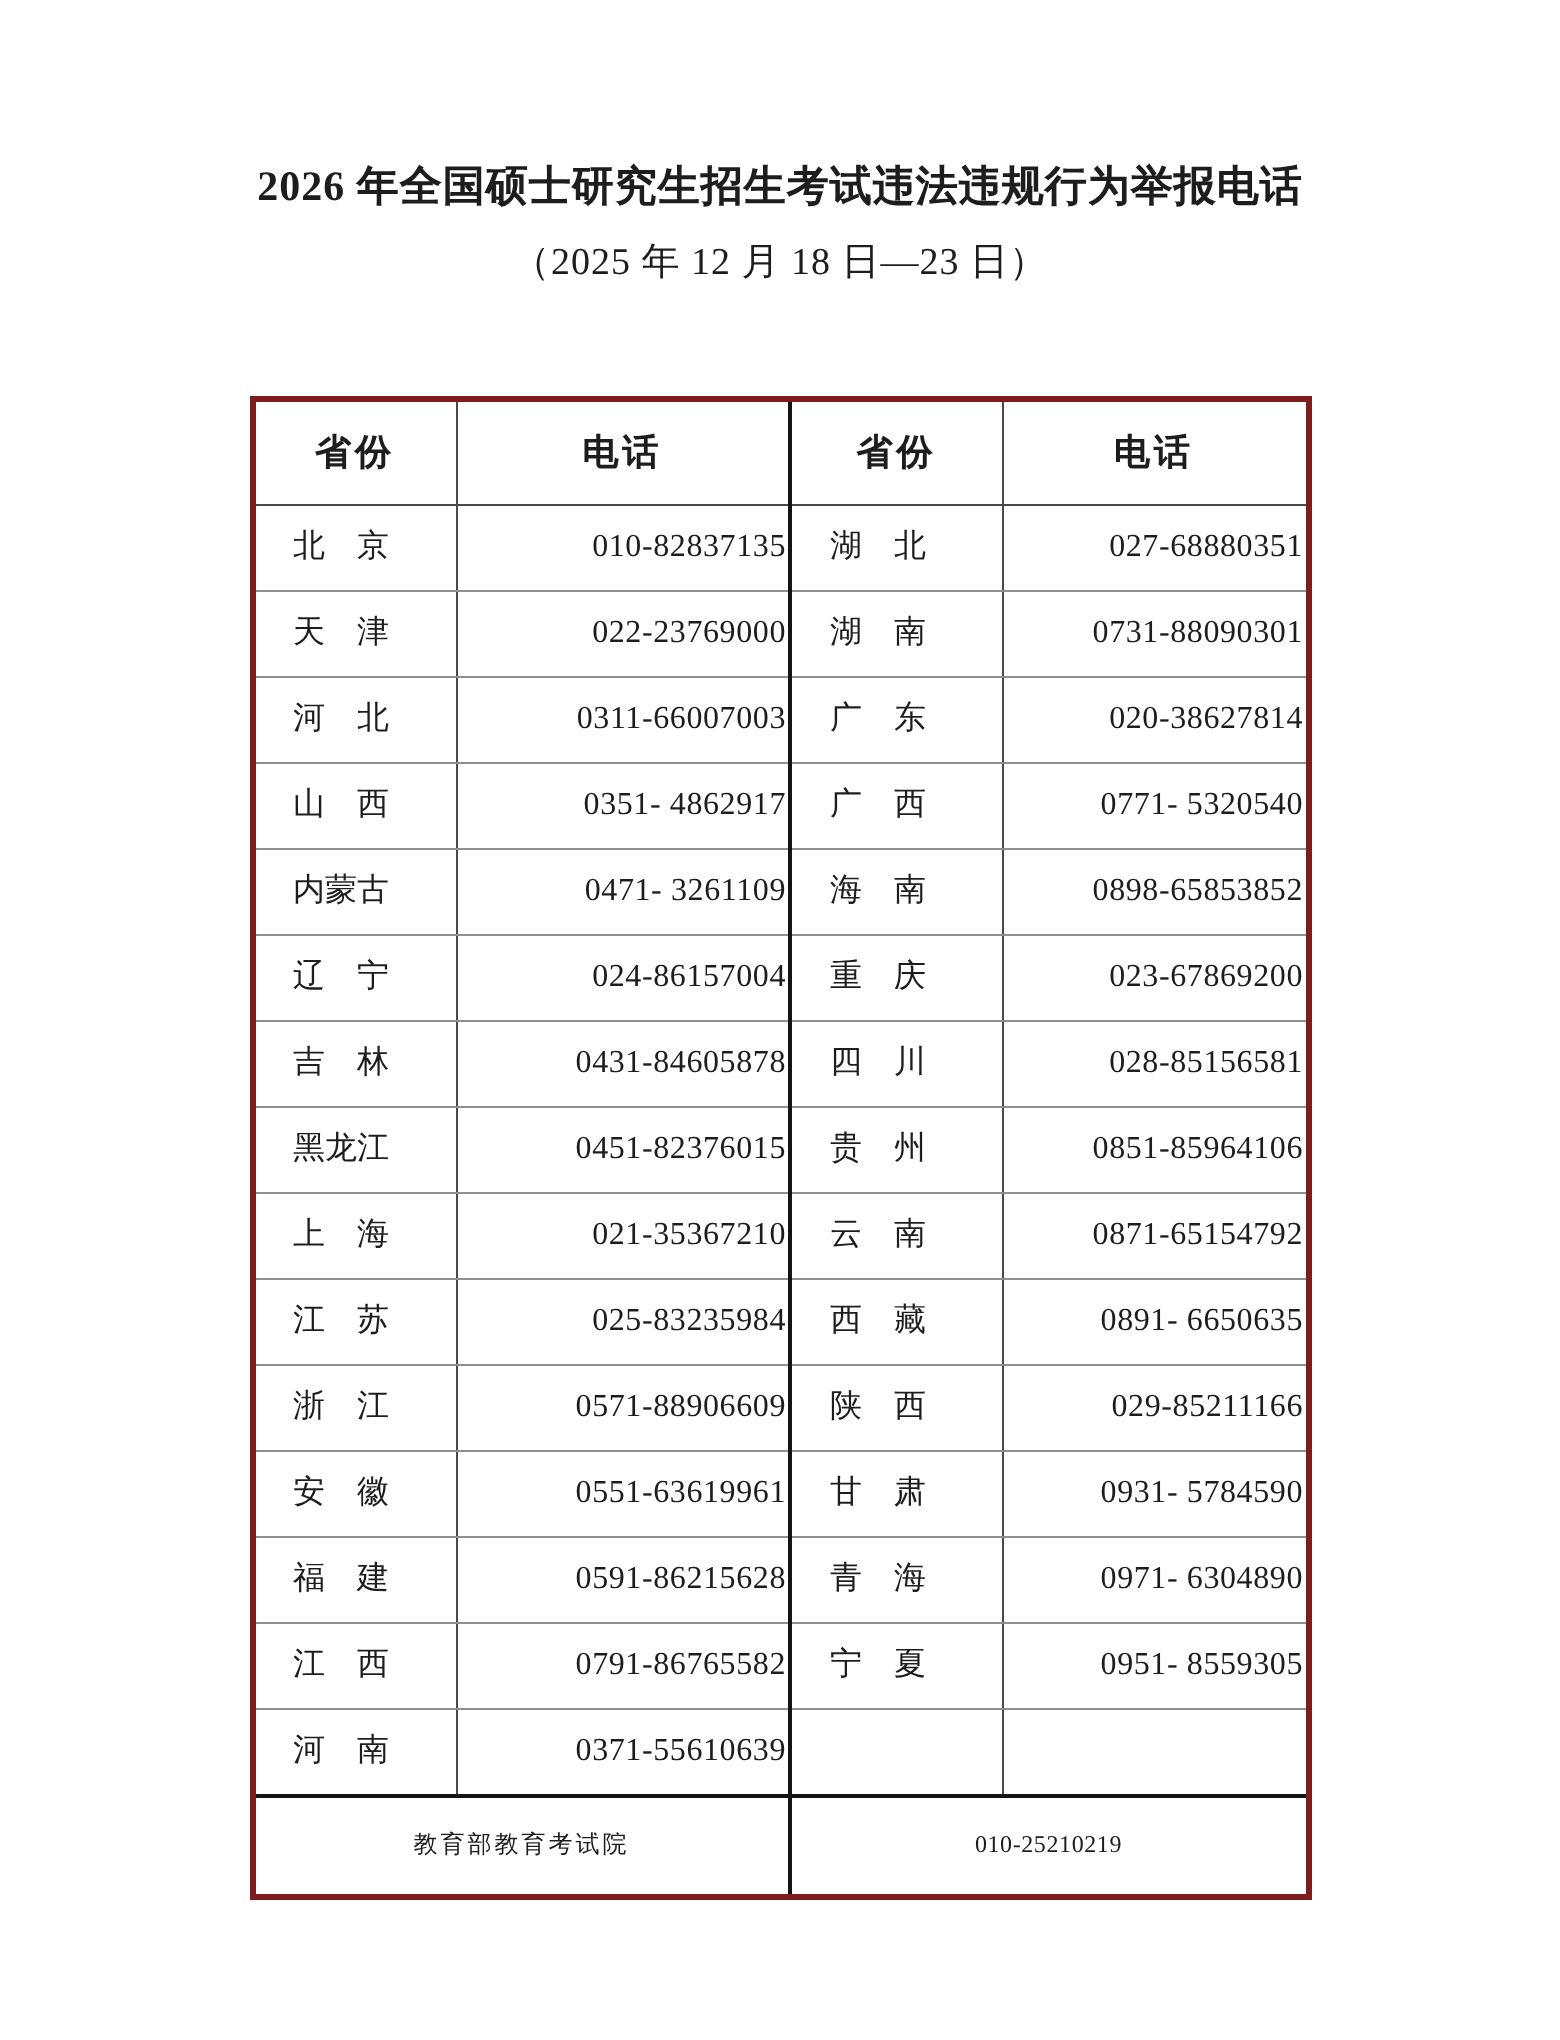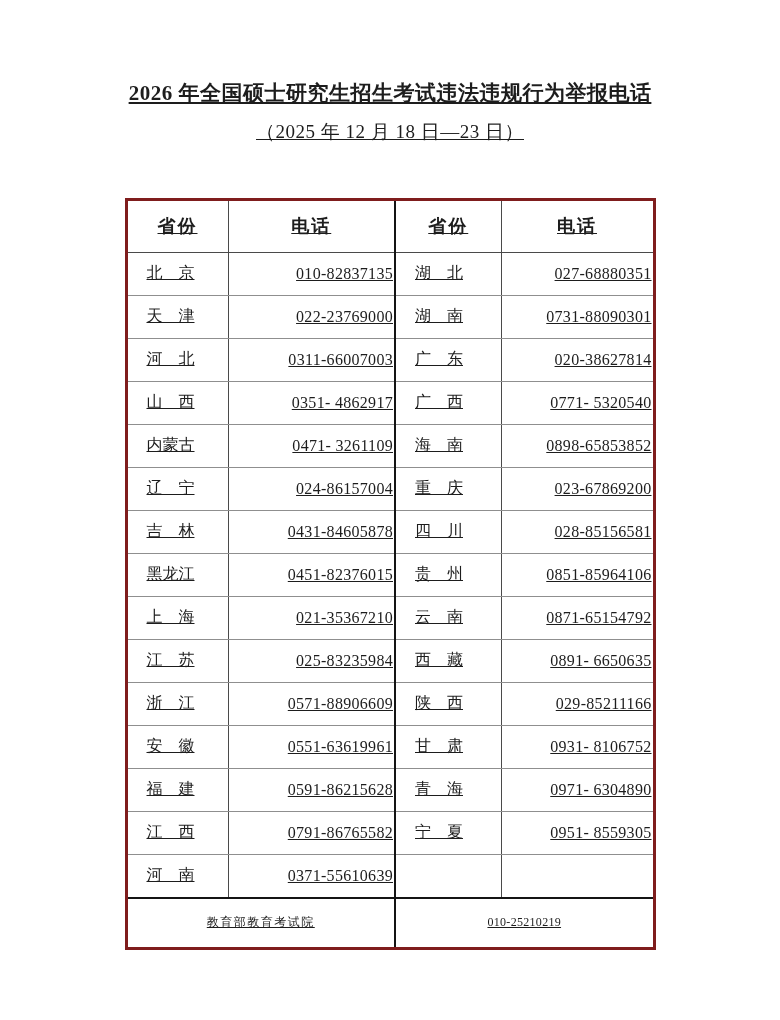--- a/index.html
+++ b/index.html
@@ -9,21 +9,20 @@
     height: 1020px;
     background: #ffffff;
     overflow: hidden;
     font-family: "Liberation Serif", "DejaVu Serif", serif;
     color: #1d1d1d;
   }
   .page {
     width: 780px;
     height: 916px;
     position: relative;
-    text-decoration: underline;
   }
   .doc-title {
     margin: 0;
     padding-top: 82px;
     text-align: center;
     font-size: 21px;
     font-weight: bold;
     letter-spacing: 0.5px;
     line-height: 1.1;
   }
@@ -171,21 +170,21 @@
       <tr>
         <td class="prov">浙　江</td>
         <td class="phone">0571-88906609</td>
         <td class="prov mid">陕　西</td>
         <td class="phone">029-85211166</td>
       </tr>
       <tr>
         <td class="prov">安　徽</td>
         <td class="phone">0551-63619961</td>
         <td class="prov mid">甘　肃</td>
-        <td class="phone">0931- 8106752</td>
+        <td class="phone">0931- 5784590</td>
       </tr>
       <tr>
         <td class="prov">福　建</td>
         <td class="phone">0591-86215628</td>
         <td class="prov mid">青　海</td>
         <td class="phone">0971- 6304890</td>
       </tr>
       <tr>
         <td class="prov">江　西</td>
         <td class="phone">0791-86765582</td>

